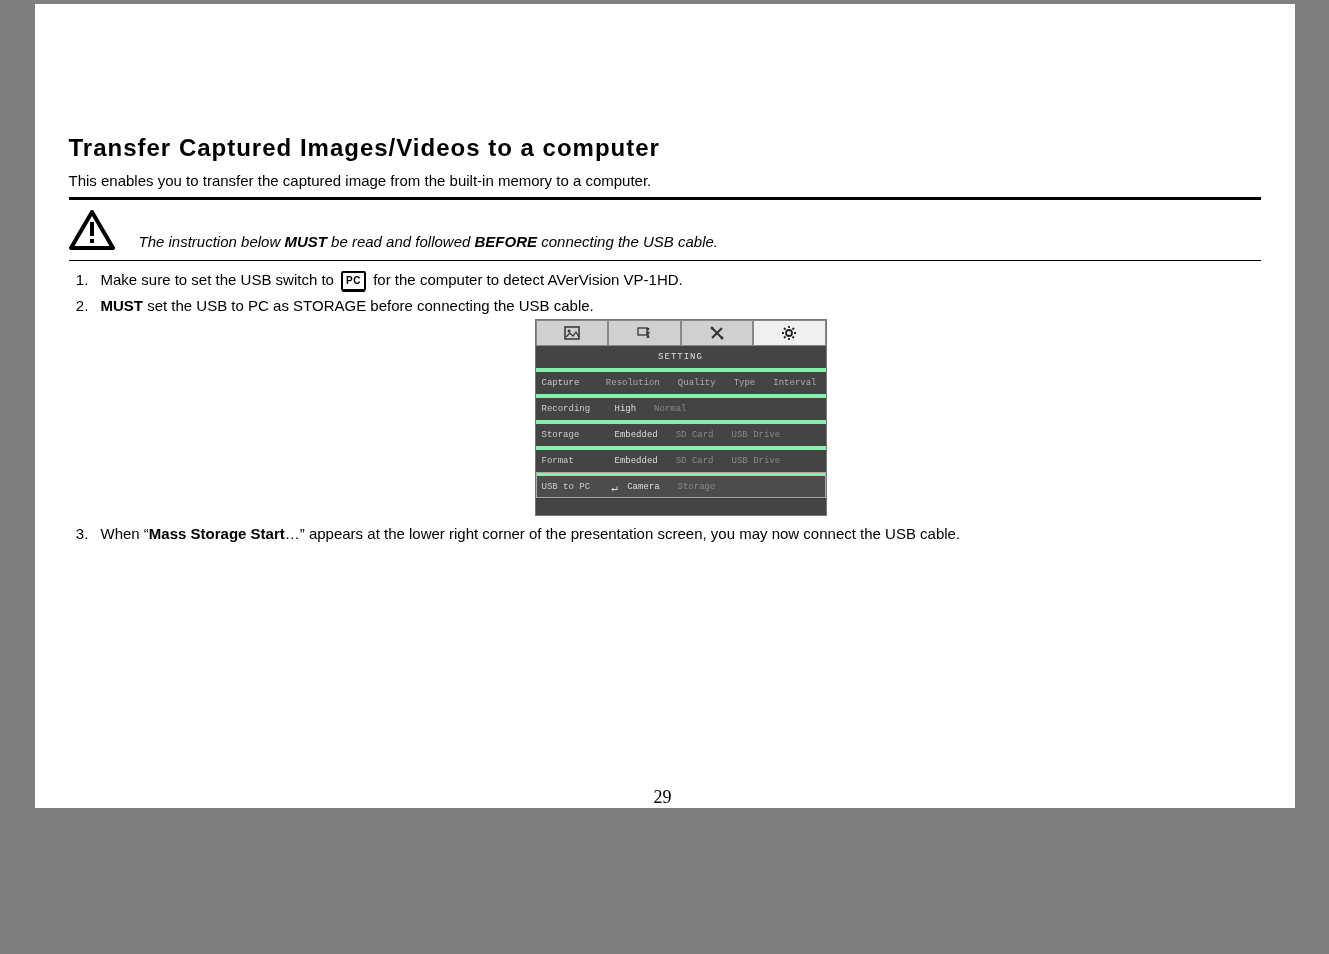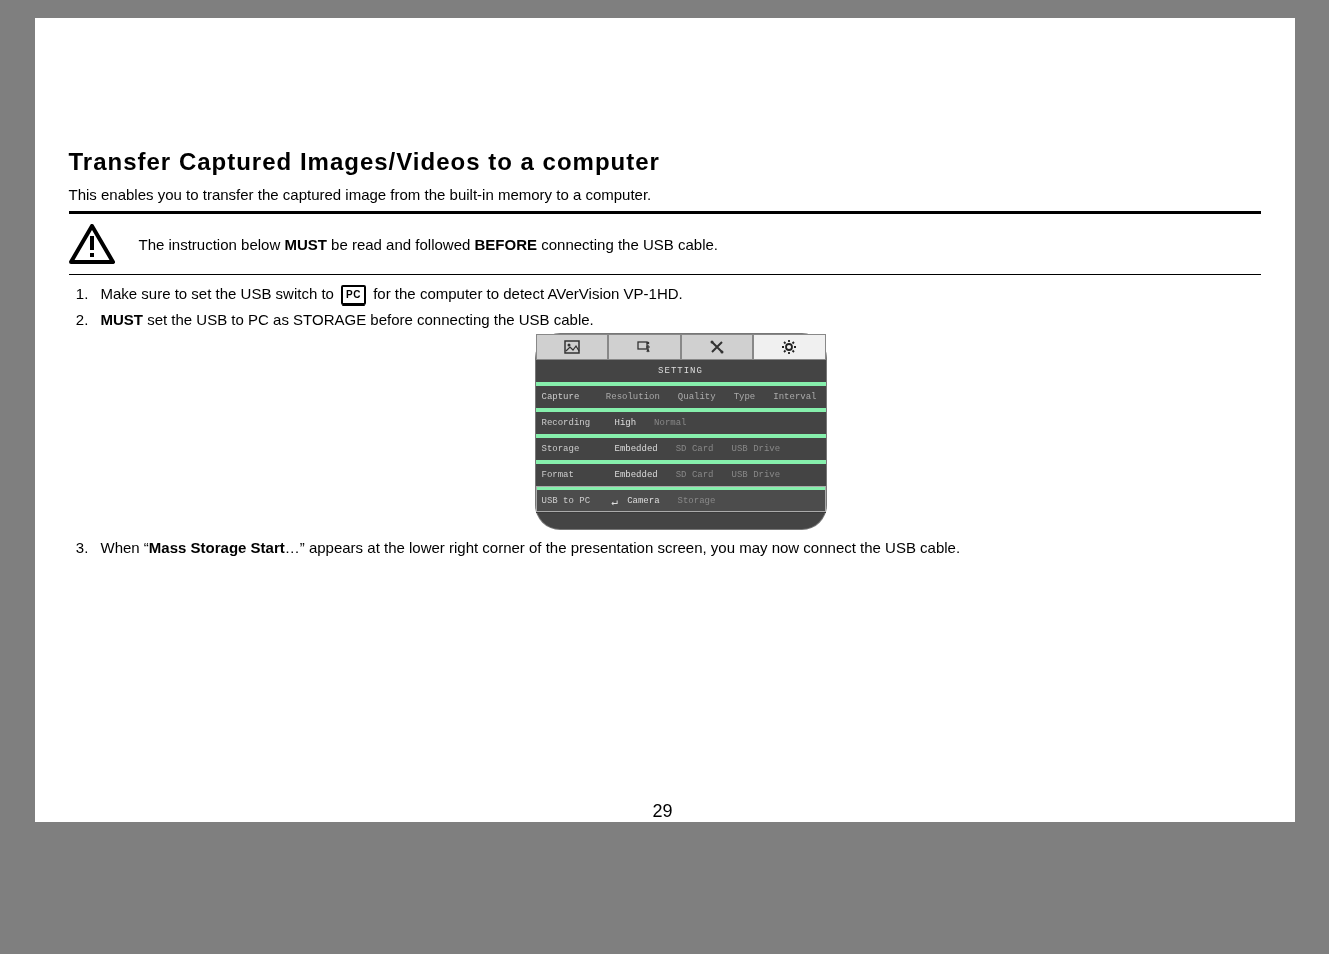--- a/index.html
+++ b/index.html
@@ -6,21 +6,21 @@
     margin: 0;
     padding: 0;
     background: #7f7f7f;
     font-family: Arial, Helvetica, sans-serif;
     font-size: 15px;
     color: #000;
   }
   .page {
     width: 1260px;
     background: #fff;
-    margin: 18px auto;
+    margin: 4px auto;
     padding: 40px 34px 10px 34px;
     box-sizing: border-box;
     min-height: 804px;
     position: relative;
   }
   .section-title {
     font-weight: 900;
     font-size: 24px;
     letter-spacing: 1px;
     margin: 90px 0 10px 0;
@@ -33,22 +33,23 @@
     border-top: 3px solid #000;
     margin: 4px 0;
   }
   .hr-thin {
     border: none;
     border-top: 1.5px solid #000;
     margin: 4px 0;
   }
   .warning-row {
     display: flex;
-    align-items: center;
+    align-items: flex-end;
     padding: 6px 0 6px 0;
+    font-style: italic;
   }
   .warn-icon {
     width: 46px;
     height: 40px;
     margin-right: 24px;
     flex: none;
   }
   ol.steps {
     margin: 10px 0 0 0;
     padding-left: 24px;
@@ -79,21 +80,20 @@
   }
   .settings-panel {
     display: inline-block;
     width: 290px;
     background: #444;
     color: #bbb;
     font-family: "Courier New", monospace;
     font-size: 9px;
     text-align: left;
     box-shadow: 0 0 0 1px #777;
-    border-radius: 24px;
   }
   .sp-tabs {
     display: flex;
     height: 26px;
   }
   .sp-tab {
     flex: 1;
     display: flex;
     align-items: center;
     justify-content: center;
@@ -146,20 +146,21 @@
     font-size: 11px;
   }
   .underline { text-decoration: underline; }
   .page-number {
     position: absolute;
     left: 0; right: 4px;
     bottom: -2px;
     text-align: center;
     font-size: 18px;
     padding: 6px 0 2px 0;
+    font-family: Liberation Serif, serif;
   }
   .footer-bar {
     background: #7f7f7f;
     height: 150px;
   }
   .italic-num { font-style: italic; font-weight: bold; }
 </style>
 </head>
 <body>
 

